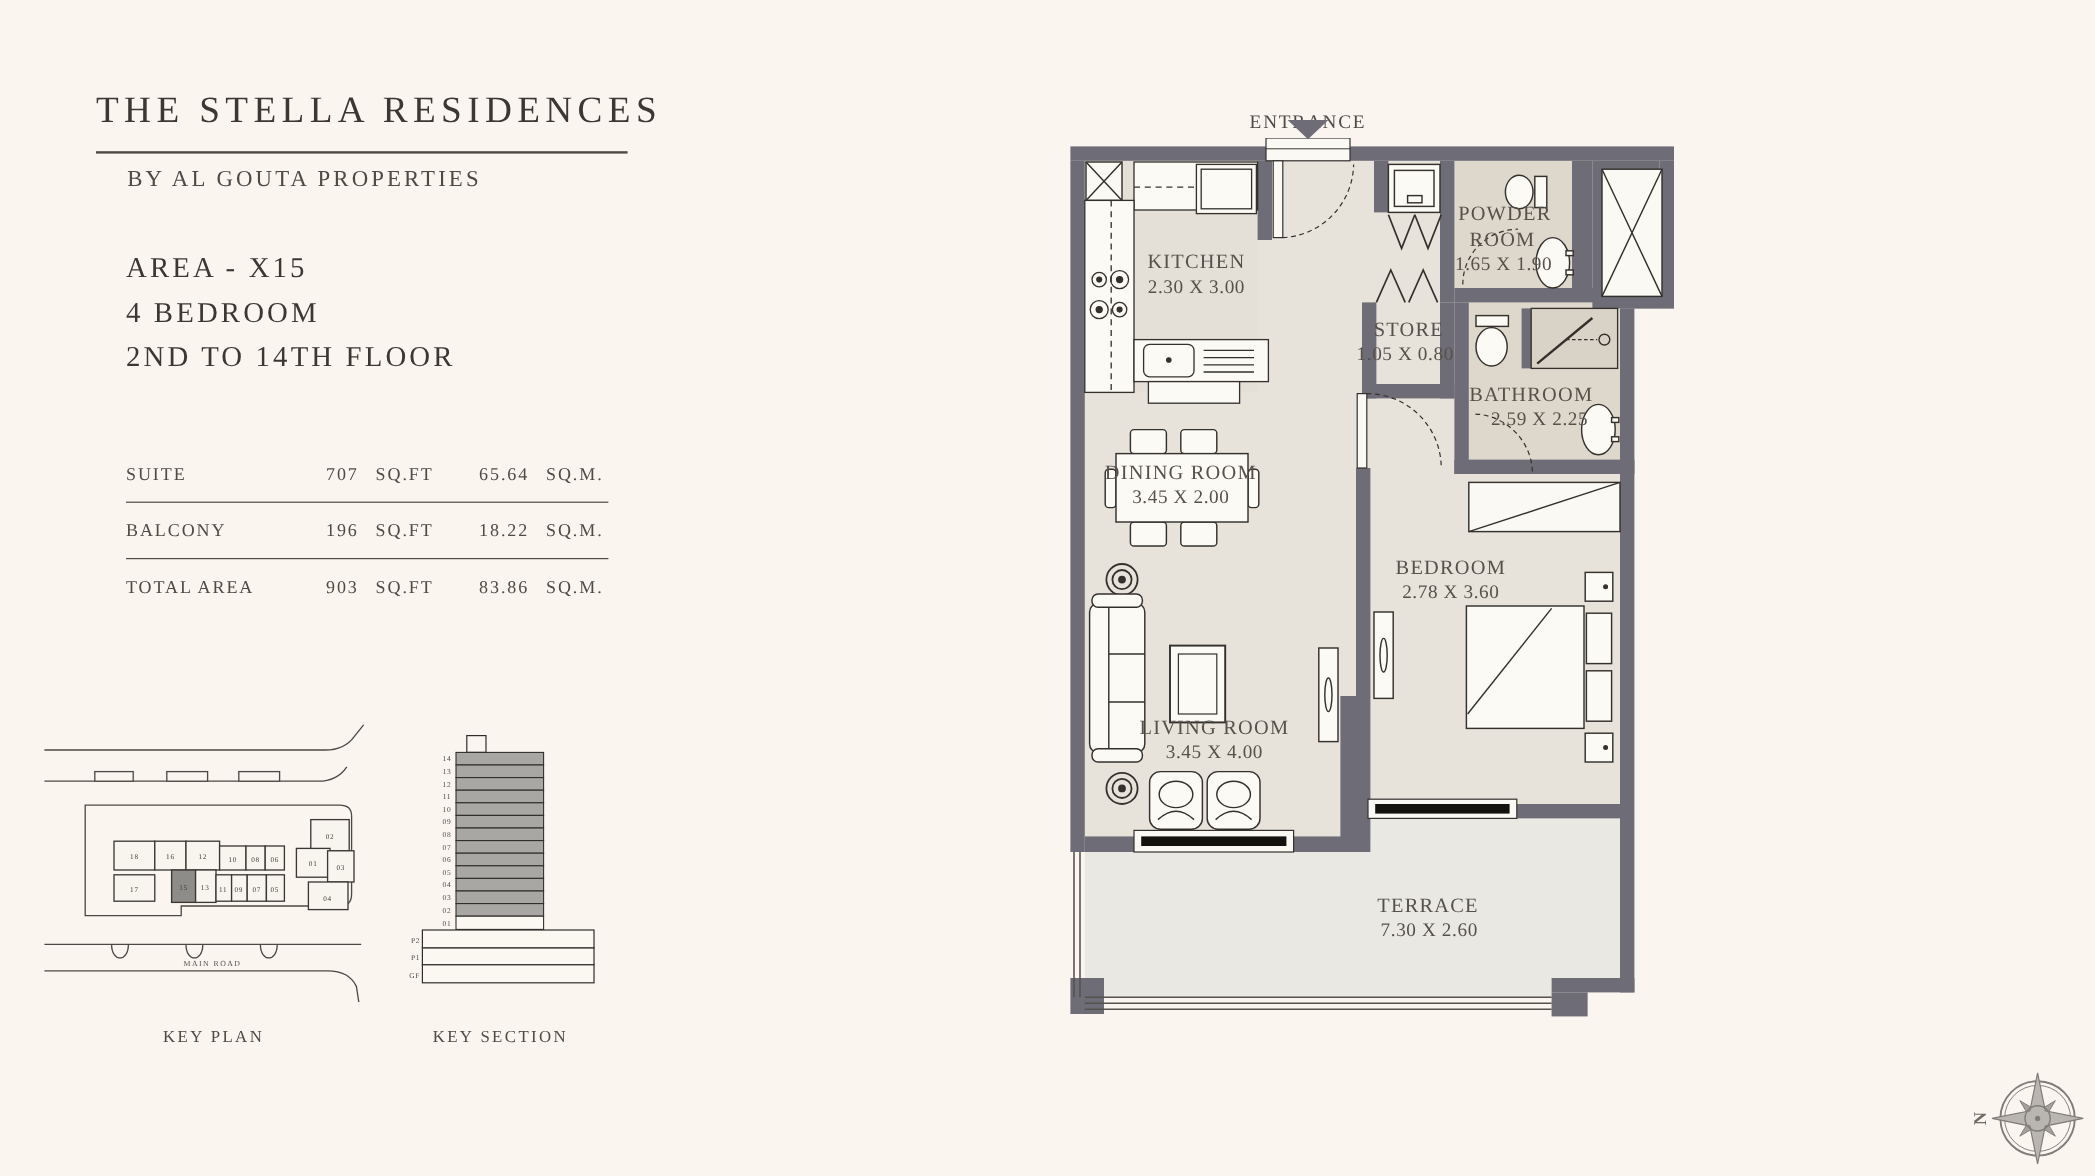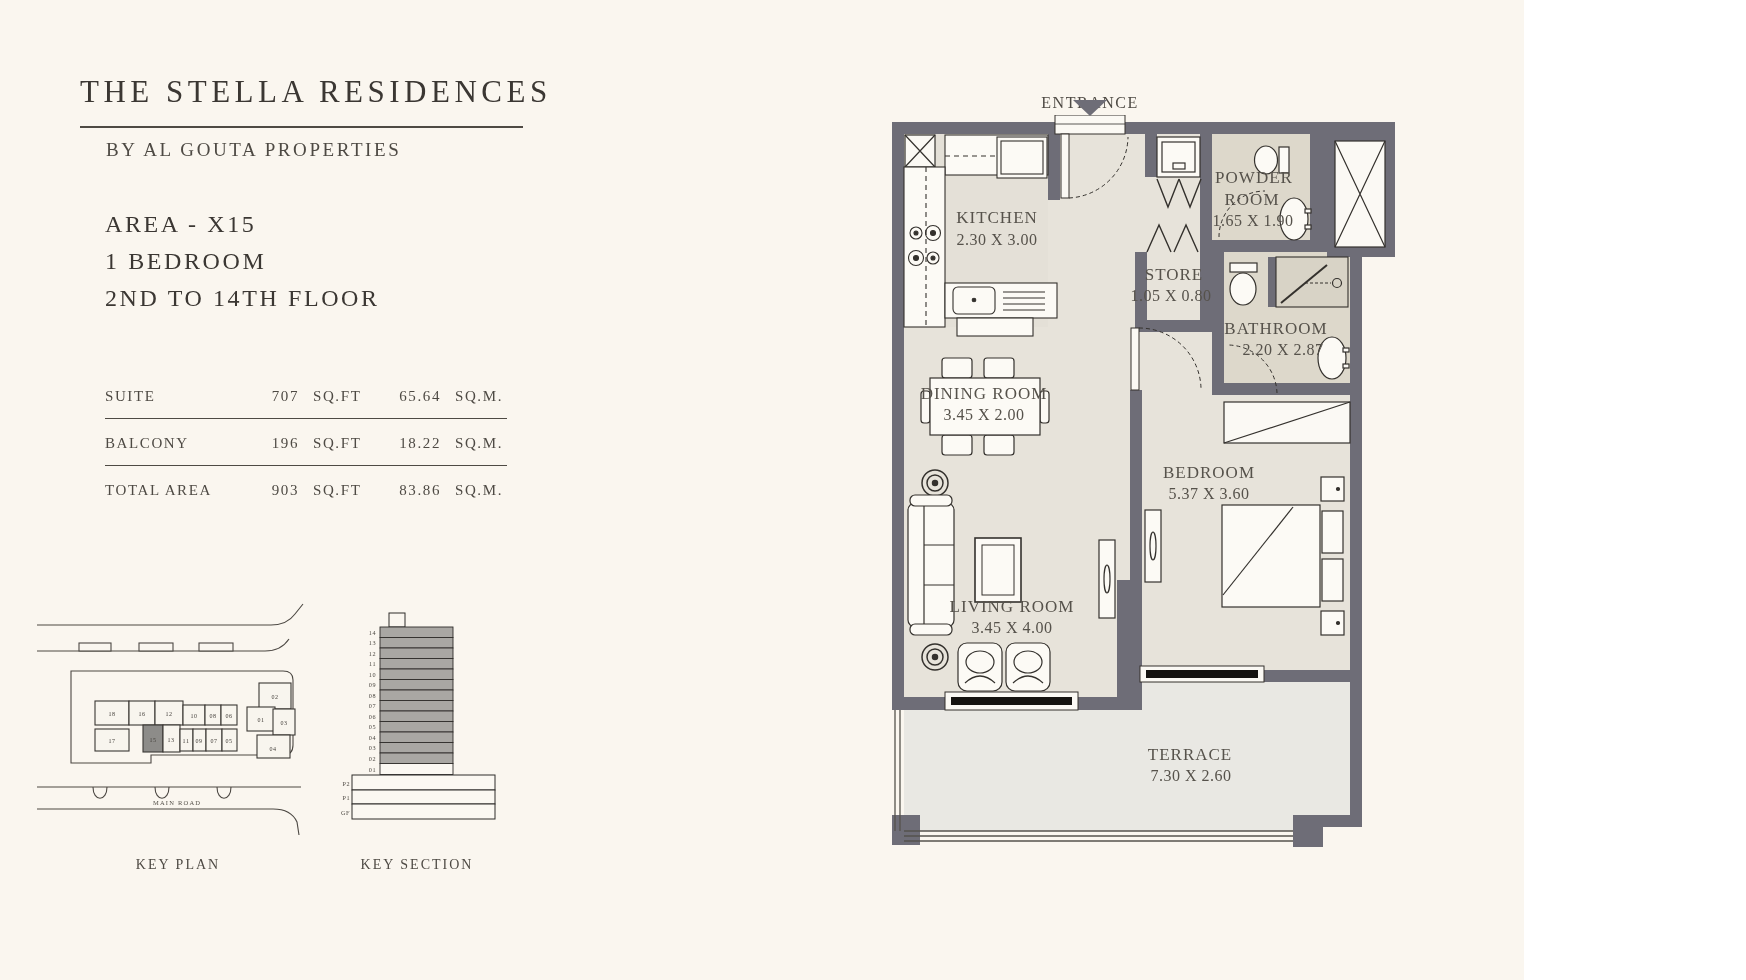--- a/index.html
+++ b/index.html
@@ -1,17 +1,17 @@
 <!DOCTYPE html>
 <html style="--page-bg: #faf6ef; --ink: #3b3733; --soft-ink: #4e4a44; --label-ink: #56524b; --rule: #4e4a44; --wall: #6e6d77; --floor: #e7e3da; --floor-kitchen: #e4e0d7; --floor-wet: #ddd8cb; --floor-terrace: #e9e8e3; --fixture-fill: #fcfaf5; --fixture-line: #34312d; --keyplan-highlight: #8d8c89; --section-floor-fill: #a9a7a3; --compass-line: #807d78;"><head>
 <meta charset="utf-8">
 <style>
   html,body{margin:0;padding:0;}
   #stage{
-    position:relative;width:1524px;height:980px;overflow:hidden;
+    position:relative;width:1746px;height:980px;overflow:hidden;
     background:var(--page-bg);
     font-family:"Liberation Serif","DejaVu Serif",serif;
     color:var(--ink);
   }
   .abs{position:absolute;}
   
   .brand-title{left:80px;top:74px;font-size:31px;letter-spacing:4.5px;color:var(--ink);white-space:nowrap;}
   .brand-rule{left:80px;top:126px;width:443px;height:2px;background:var(--rule);}
   .brand-sub{left:106px;top:139px;font-size:19px;letter-spacing:2.6px;color:var(--soft-ink);white-space:nowrap;font-family:Liberation Serif, serif;}
   .unit-block{left:105px;top:206px;font-size:24px;letter-spacing:2.6px;line-height:37px;color:var(--ink);}
@@ -37,21 +37,21 @@
 <body>
 
 <div id="stage">
 
   <div class="abs brand-title">THE STELLA RESIDENCES</div>
   <div class="abs brand-rule"></div>
   <div class="abs brand-sub">BY AL GOUTA PROPERTIES</div>
 
   <div class="abs unit-block">
     <div>AREA - X15</div>
-    <div>1 BEDROOM</div>
+    <div>4 BEDROOM</div>
     <div>2ND TO 14TH FLOOR</div>
   </div>
 
   <div class="abs area-table">
     <div class="area-row bordered">
       <span class="a-label">SUITE</span>
       <span class="a-v1">707</span>
       <span class="a-u1">SQ.FT</span>
       <span class="a-v2">65.64</span>
       <span class="a-u2">SQ.M.</span>
@@ -390,27 +390,27 @@
   <div class="abs room-dims" style="left:997px;top:231px;">2.30 X 3.00</div>
 
   <div class="abs room-label" style="left:1254px;top:168px;">POWDER</div>
   <div class="abs room-label" style="left:1252px;top:190px;">ROOM</div>
   <div class="abs room-dims" style="left:1253px;top:212px;">1.65 X 1.90</div>
 
   <div class="abs room-label" style="left:1174px;top:265px;text-align:center;">STORE</div>
   <div class="abs room-dims" style="left:1171px;top:287px;">1.05 X 0.80</div>
 
   <div class="abs room-label" style="left:1276px;top:319px;">BATHROOM</div>
-  <div class="abs room-dims" style="left:1283px;top:341px;">2.20 X 2.87</div>
+  <div class="abs room-dims" style="left:1283px;top:341px;">2.59 X 2.25</div>
 
   <div class="abs room-label" style="left:984px;top:384px;">DINING ROOM</div>
   <div class="abs room-dims" style="left:984px;top:406px;">3.45 X 2.00</div>
 
   <div class="abs room-label" style="left:1209px;top:463px;">BEDROOM</div>
-  <div class="abs room-dims" style="left:1209px;top:485px;">5.37 X 3.60</div>
+  <div class="abs room-dims" style="left:1209px;top:485px;">2.78 X 3.60</div>
 
   <div class="abs room-label" style="left:1012px;top:597px;">LIVING ROOM</div>
   <div class="abs room-dims" style="left:1012px;top:619px;">3.45 X 4.00</div>
 
   <div class="abs room-label" style="left:1190px;top:745px;text-align:right;">TERRACE</div>
   <div class="abs room-dims" style="left:1191px;top:767px;">7.30 X 2.60</div>
 
   <svg class="abs" style="left:1636px;top:875px;" width="110" height="105" viewBox="0 0 110 105">
     <g stroke="var(--compass-line)" fill="none">
       <circle cx="62" cy="57" r="31" stroke-width="1.6"></circle>

